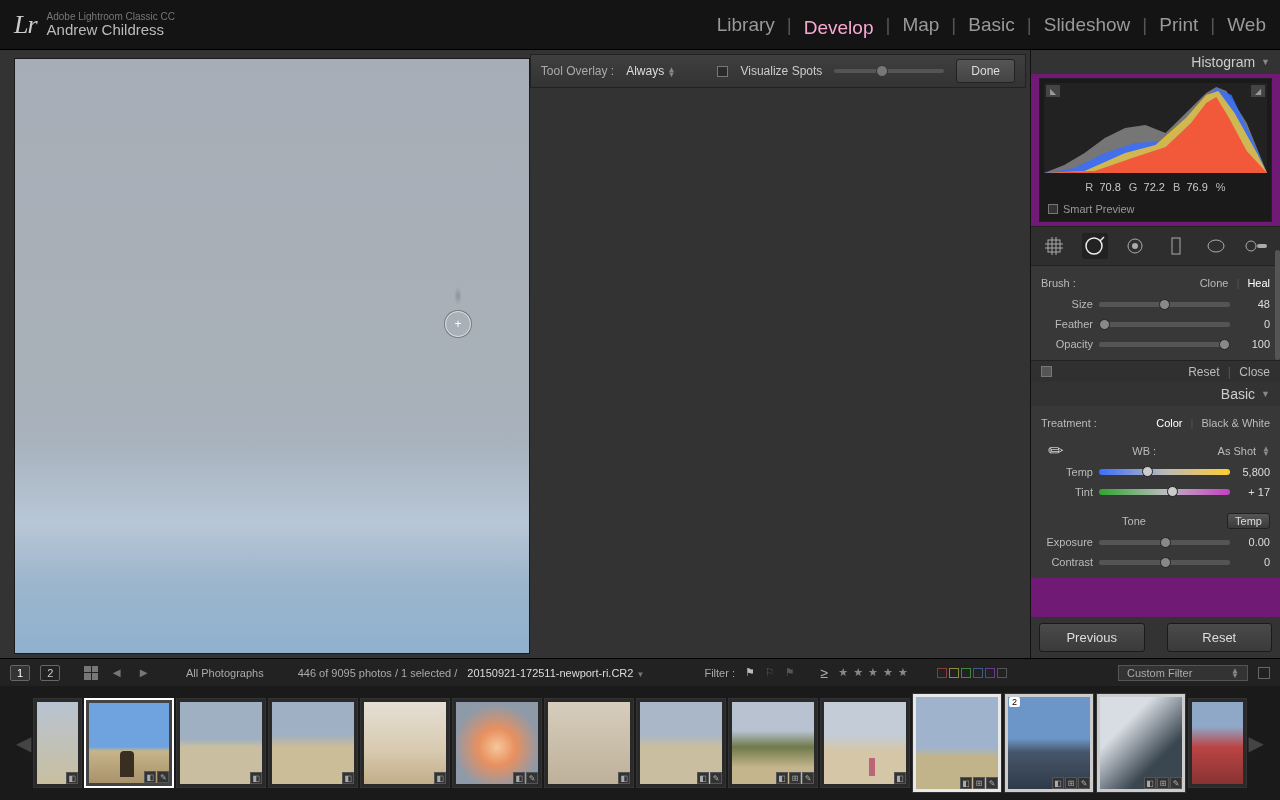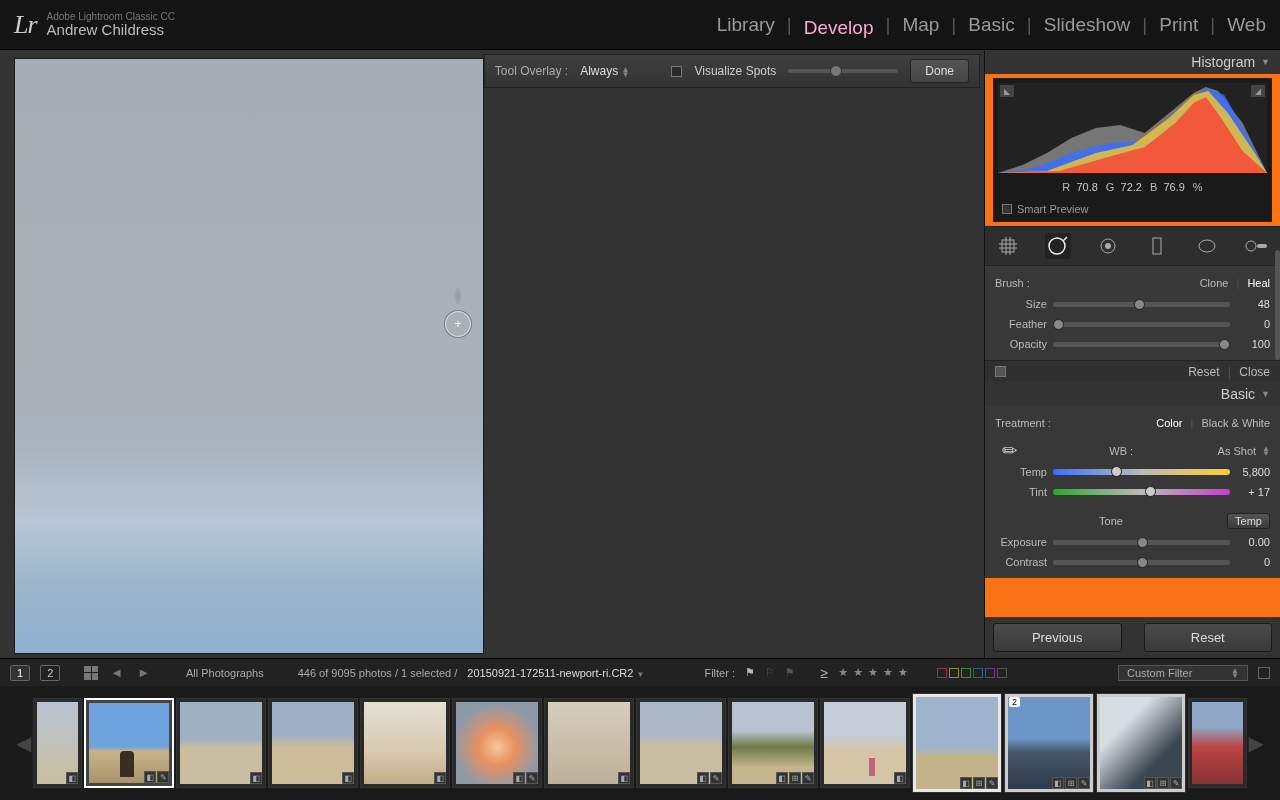--- a/index.html
+++ b/index.html
@@ -37,21 +37,21 @@
   
   .canvas-toolbar { height:34px; display:flex; align-items:center; gap:12px; background:linear-gradient(#3f3f3f,#333); border:1px solid #222; padding:0 10px; font-size:12px; color:#ccc;}
   .ct-label { color:#aaa;}
   .ct-drop { color:#ddd;}
   .tinyarrows { font-size:8px; display:inline-block; color:#888; vertical-align:middle; line-height:5px;}
   .checkbox { width:11px; height:11px; border:1px solid #777; display:inline-block; background:#2a2a2a; vertical-align:middle;}
   .mini-slider { width:110px; height:4px; background:#555; position:relative; border-radius:2px;}
   .mini-slider .knob { position:absolute; top:-4px; width:12px; height:12px; border-radius:50%; background:#777; border:1px solid #333;}
   .done-btn { margin-left:auto; padding:4px 14px; background:linear-gradient(#555,#444); border:1px solid #222; border-radius:3px; color:#ddd; cursor:pointer;}
   
-  .rightpanel { width:296px; background:#f97316; border-left:1px solid #111; display:flex; flex-direction:column; overflow:hidden;}
+  .rightpanel { width:250px; background:#701a75; border-left:1px solid #111; display:flex; flex-direction:column; overflow:hidden;}
   .panel-header { height:24px; display:flex; align-items:center; justify-content:flex-end; padding:0 10px; font-size:14px; color:#ccc; background:#333;}
   .panel-header .tri { font-size:9px; margin-left:6px; color:#888;}
   .histo-box { margin:4px 8px; border:1px solid #222; background:#1a1a1a; padding:4px; display:flex; flex-direction:column; gap:4px;}
   .histo { height:90px; background:#222; position:relative; overflow:hidden;}
   .histo svg { width:100%; height:100%; }
   .corner-tag { position:absolute; top:2px; width:14px; height:12px; background:#444; display:flex; align-items:center; justify-content:center; font-size:8px; color:#999;}
   .corner-tag.l { left:2px;} .corner-tag.r { right:2px;}
   .rgb-readout { display:flex; justify-content:center; gap:8px; font-size:11px; color:#bbb; padding:4px 0;}
   .rgb-readout b { color:#ccc; font-weight:normal;}
   .smart-p { font-size:11px; color:#999; padding:2px 4px 2px; display:flex; align-items:center; gap:5px;}

